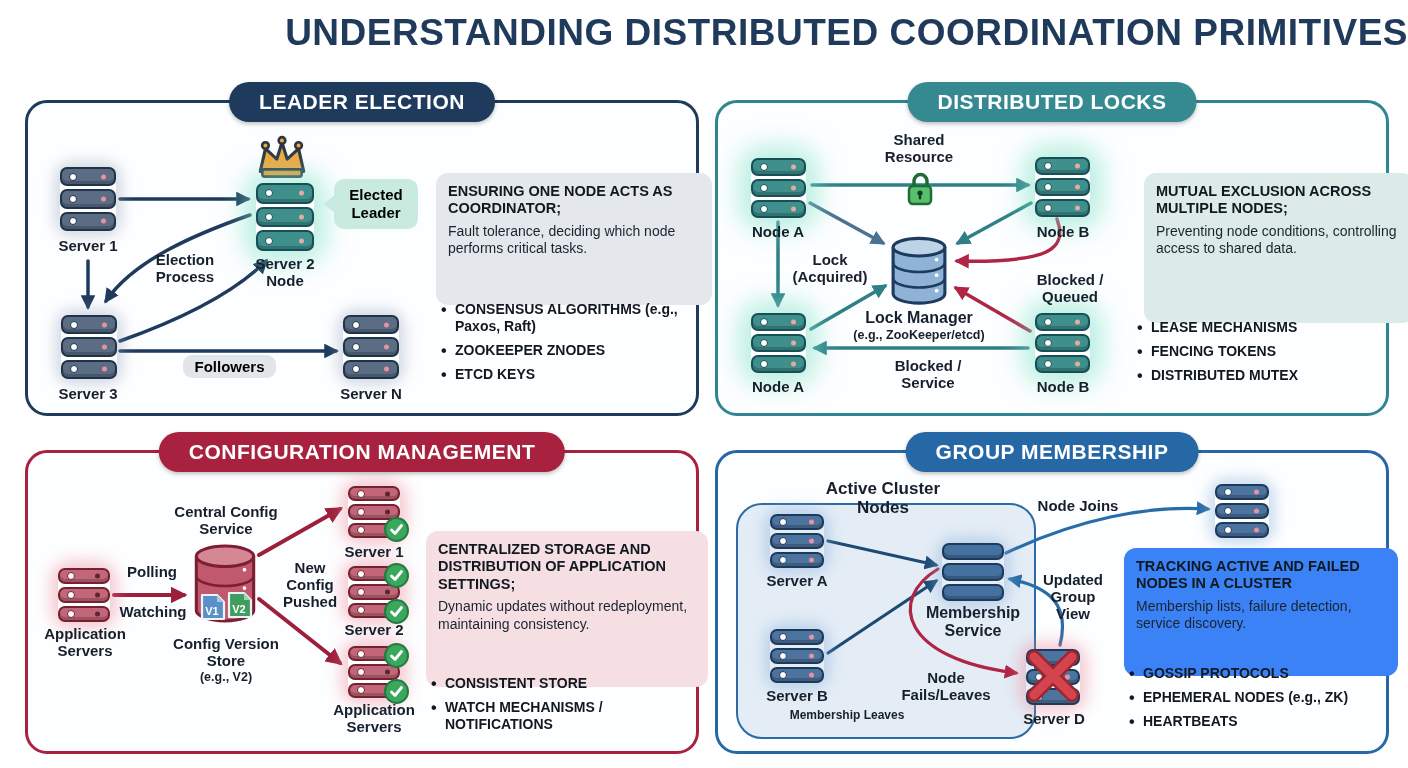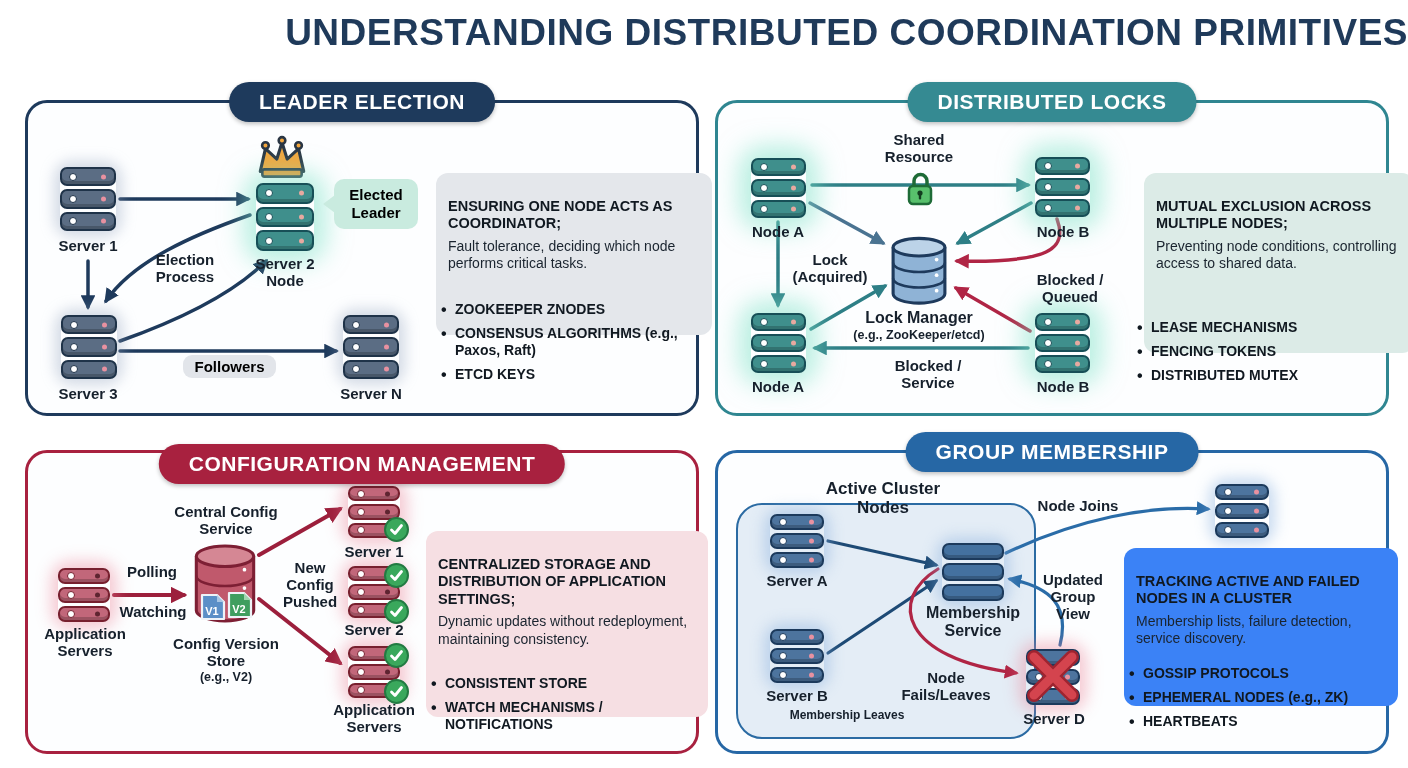--- a/index.html
+++ b/index.html
@@ -25,21 +25,21 @@
   .server.plain .slot::before,.server.plain .slot::after{display:none;}
   .srv-slate{--bd:#1f3349;--bg:#5b6d84;--dot:#e891a0;}
   .srv-teal{--bd:#174f57;--bg:#3f8f8c;--dot:#e8a9a0;}
   .srv-red{--bd:#77202f;--bg:#c2677a;--dot:#5e2430;}
   .srv-blue{--bd:#1c3a5c;--bg:#4d749e;--dot:#e891a0;}
   .srv-mblue{--bd:#1c3a5c;--bg:#44719f;}
   .glow-gray{box-shadow:0 0 14px 6px rgba(150,165,190,.4);border-radius:12px;}
   .glow-teal{box-shadow:0 0 24px 12px rgba(130,228,200,.55);border-radius:12px;}
   .glow-pink{box-shadow:0 0 15px 7px rgba(236,128,148,.42);border-radius:12px;}
   .glow-blue{box-shadow:0 0 14px 6px rgba(140,178,222,.45);border-radius:12px;}
-  .panel{position:absolute;border-radius:12px;padding:25px 12px;z-index:3;}
+  .panel{position:absolute;border-radius:12px;padding:10px 12px;z-index:3;}
   .panel h3{margin:0 0 5px 0;font-size:14.5px;line-height:1.2;font-weight:800;color:#101820;}
   .panel p{margin:0;font-size:14px;line-height:1.24;font-weight:500;color:#1a242f;}
   .bullets{position:absolute;margin:0;padding:0;list-style:none;font-size:14px;font-weight:800;
     color:#101820;z-index:3;}
   .bullets li{position:relative;padding-left:15px;margin-bottom:7px;line-height:1.22;}
   .bullets li::before{content:"•";position:absolute;left:1px;top:-1px;font-size:16px;}
   .tag{position:absolute;background:#e2e5ea;border-radius:9px;font-weight:700;font-size:15px;
     text-align:center;padding:3px 0;z-index:3;}
   .bubble{position:absolute;background:#c9ebdf;border-radius:10px;font-weight:700;font-size:15px;
     line-height:1.2;display:flex;align-items:center;justify-content:center;text-align:center;
@@ -113,22 +113,22 @@
 
   <div class="tag" style="left:155px;top:252px;width:93px">Followers</div>
   <div class="bubble" style="left:306px;top:76px;width:84px;height:50px">Elected
 Leader</div>
 
   <div class="panel" style="left:408px;top:70px;width:252px;height:112px;background:#e4e7eb;">
     <h3>ENSURING ONE NODE ACTS AS COORDINATOR;</h3>
     <p>Fault tolerance, deciding which node performs critical tasks.</p>
   </div>
   <ul class="bullets" style="left:412px;top:198px;width:256px">
+    <li>CONSENSUS ALGORITHMS (e.g., Paxos, Raft)</li>
     <li>ZOOKEEPER ZNODES</li>
-    <li>CONSENSUS ALGORITHMS (e.g., Paxos, Raft)</li>
     <li>ETCD KEYS</li>
   </ul>
 </section>
 
 <section class="q" style="left:715px;top:100px;width:668px;height:310px;border-color:#2f8691;">
   <div class="pill" style="top:-21px;background:#358a92;">DISTRIBUTED LOCKS</div>
 
   <svg class="arrows" viewBox="0 0 668 310">
     <defs>
       <marker id="m-dl-t" viewBox="0 0 10 10" refX="8" refY="5" markerWidth="4.2" markerHeight="4.2" orient="auto">
@@ -215,21 +215,21 @@
     <p>Preventing node conditions, controlling access to shared data.</p>
   </div>
   <ul class="bullets" style="left:418px;top:216px;width:246px">
     <li>LEASE MECHANISMS</li>
     <li>FENCING TOKENS</li>
     <li>DISTRIBUTED MUTEX</li>
   </ul>
 </section>
 
 <section class="q" style="left:25px;top:450px;width:668px;height:298px;border-color:#a8213f;">
-  <div class="pill" style="top:-21px;background:#a8213f;margin-top:12px;">CONFIGURATION MANAGEMENT</div>
+  <div class="pill" style="top:-21px;background:#a8213f;">CONFIGURATION MANAGEMENT</div>
 
   <svg class="arrows" viewBox="0 0 668 298">
     <defs>
       <marker id="m-cm" viewBox="0 0 10 10" refX="8" refY="5" markerWidth="4.2" markerHeight="4.2" orient="auto">
         <path d="M0,0 L10,5 L0,10 z" fill="#9c1f3c"></path>
       </marker>
     </defs>
     <g stroke="#9c1f3c" stroke-width="4" fill="none" stroke-linecap="round">
       <path d="M 86,142 L 156,142" marker-end="url(#m-cm)"></path>
       <path d="M 231,102 L 312,56" marker-end="url(#m-cm)"></path>

